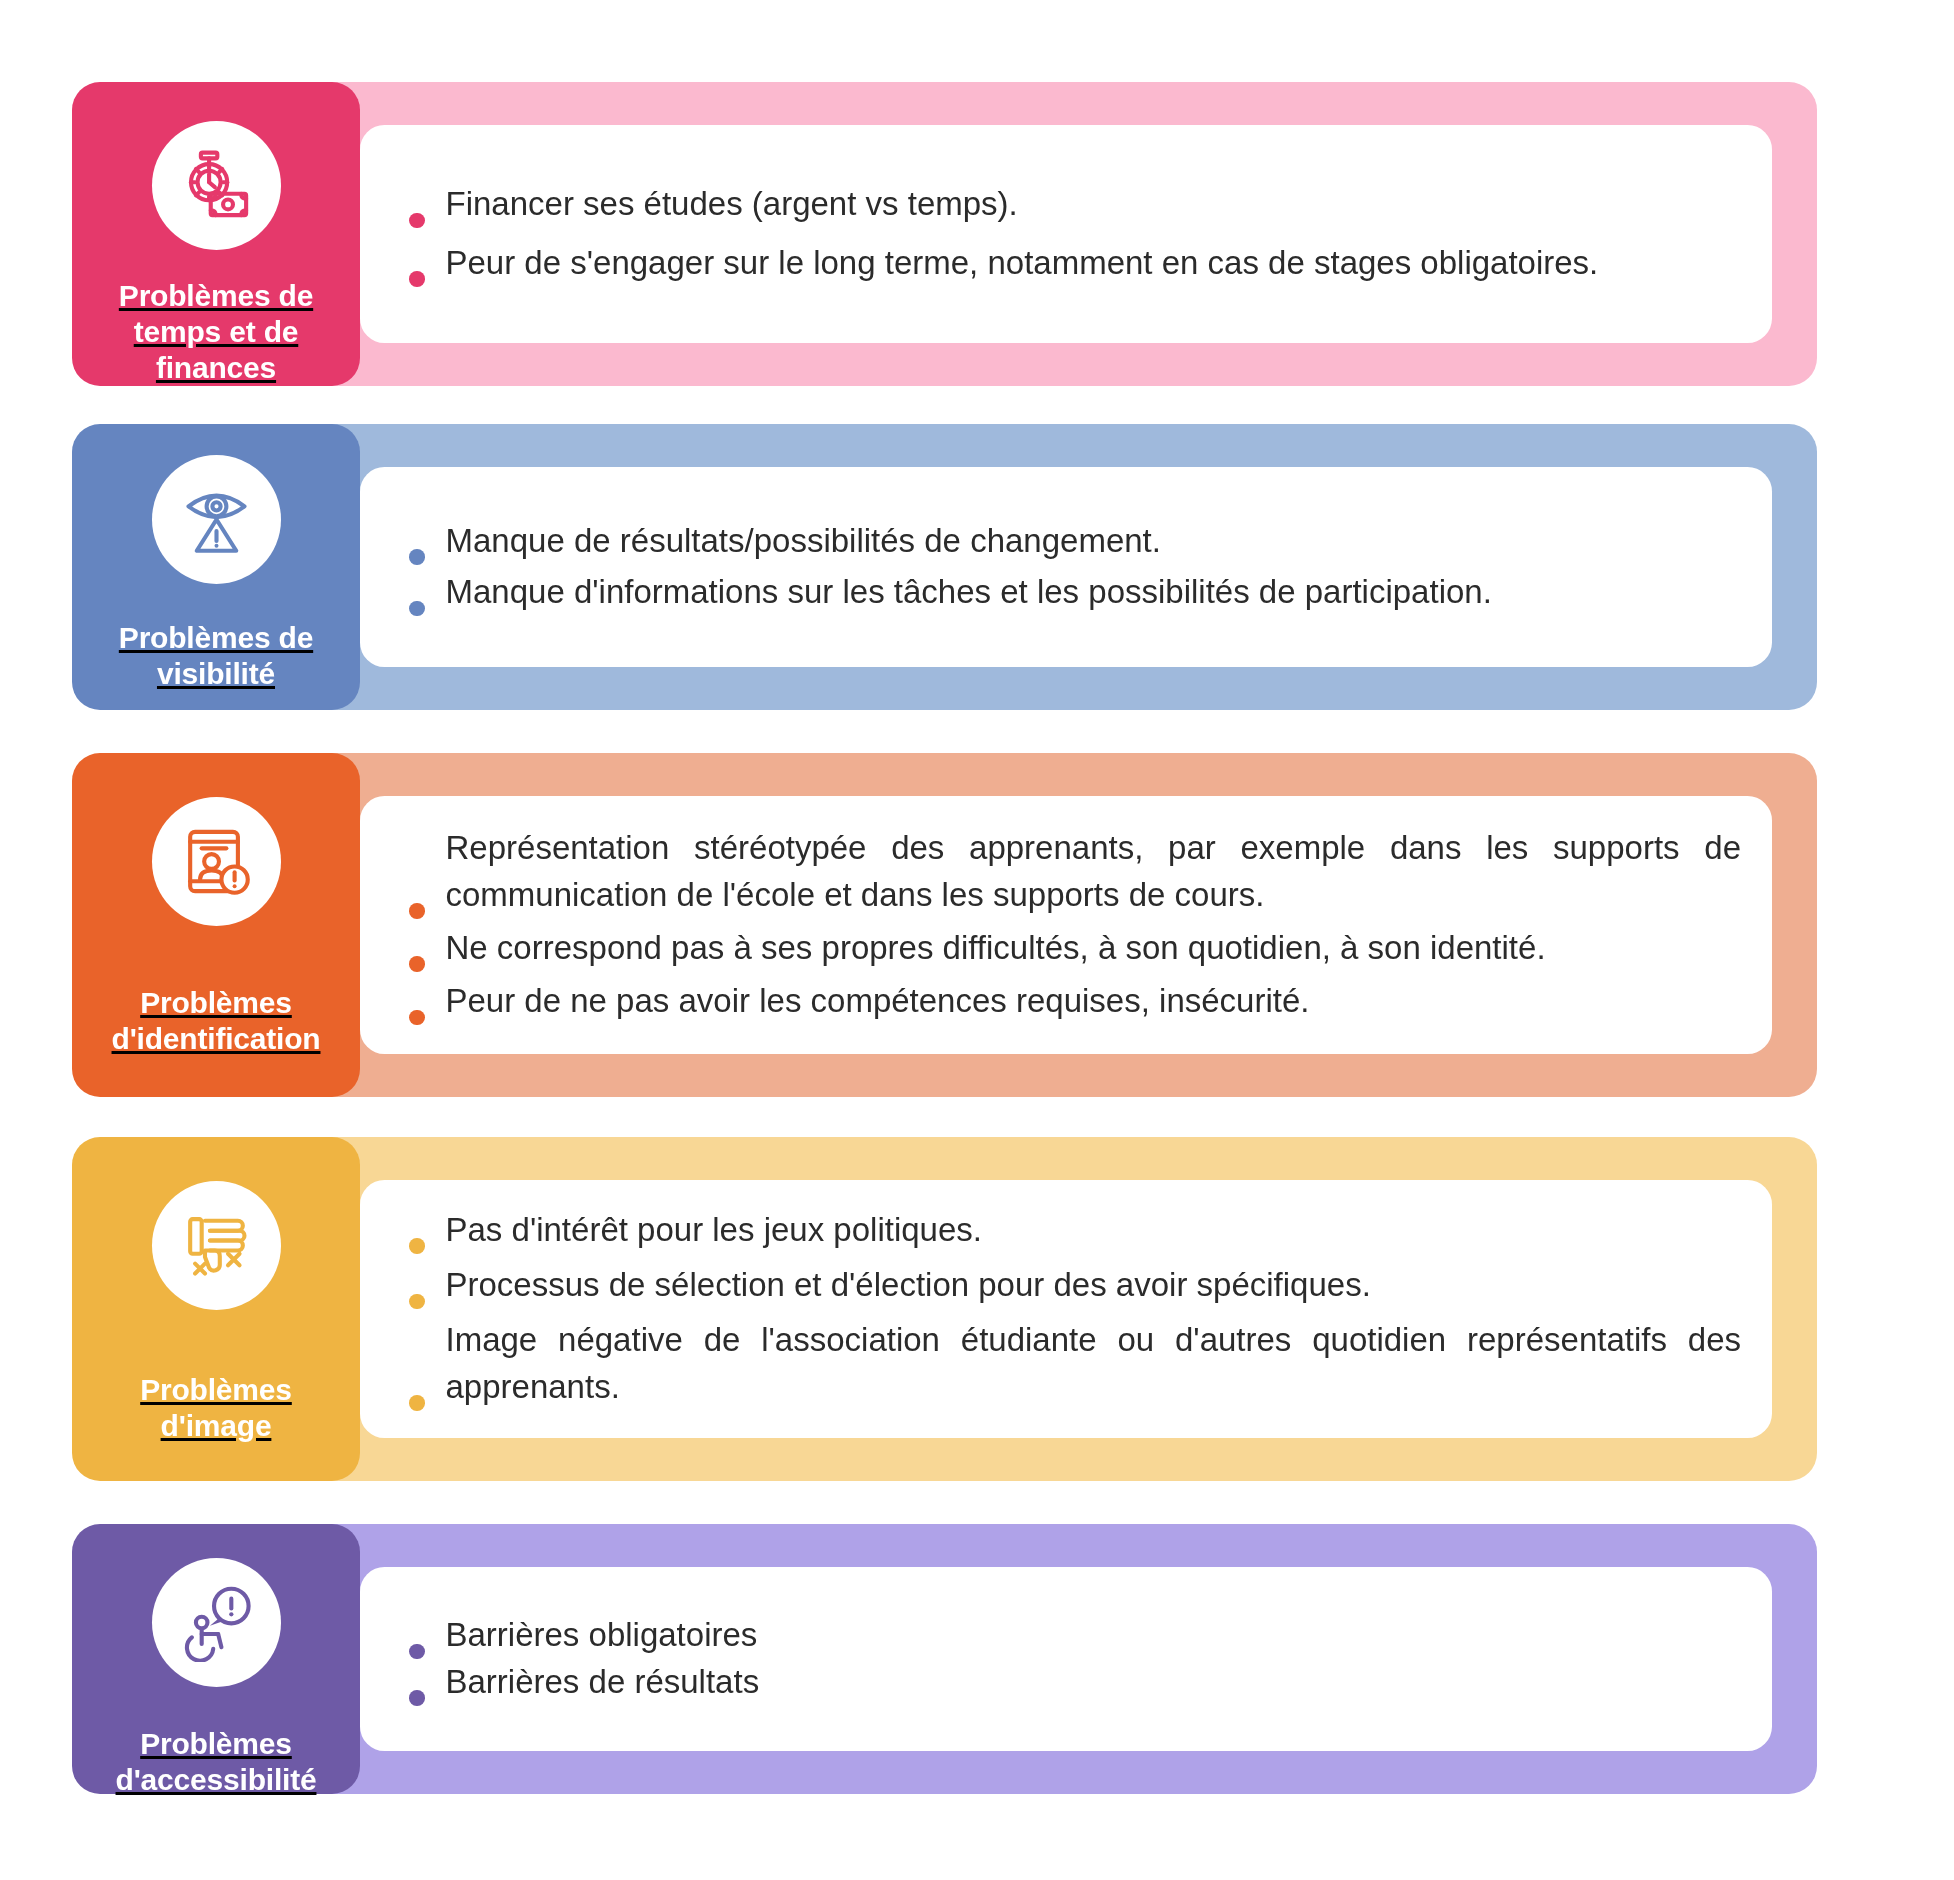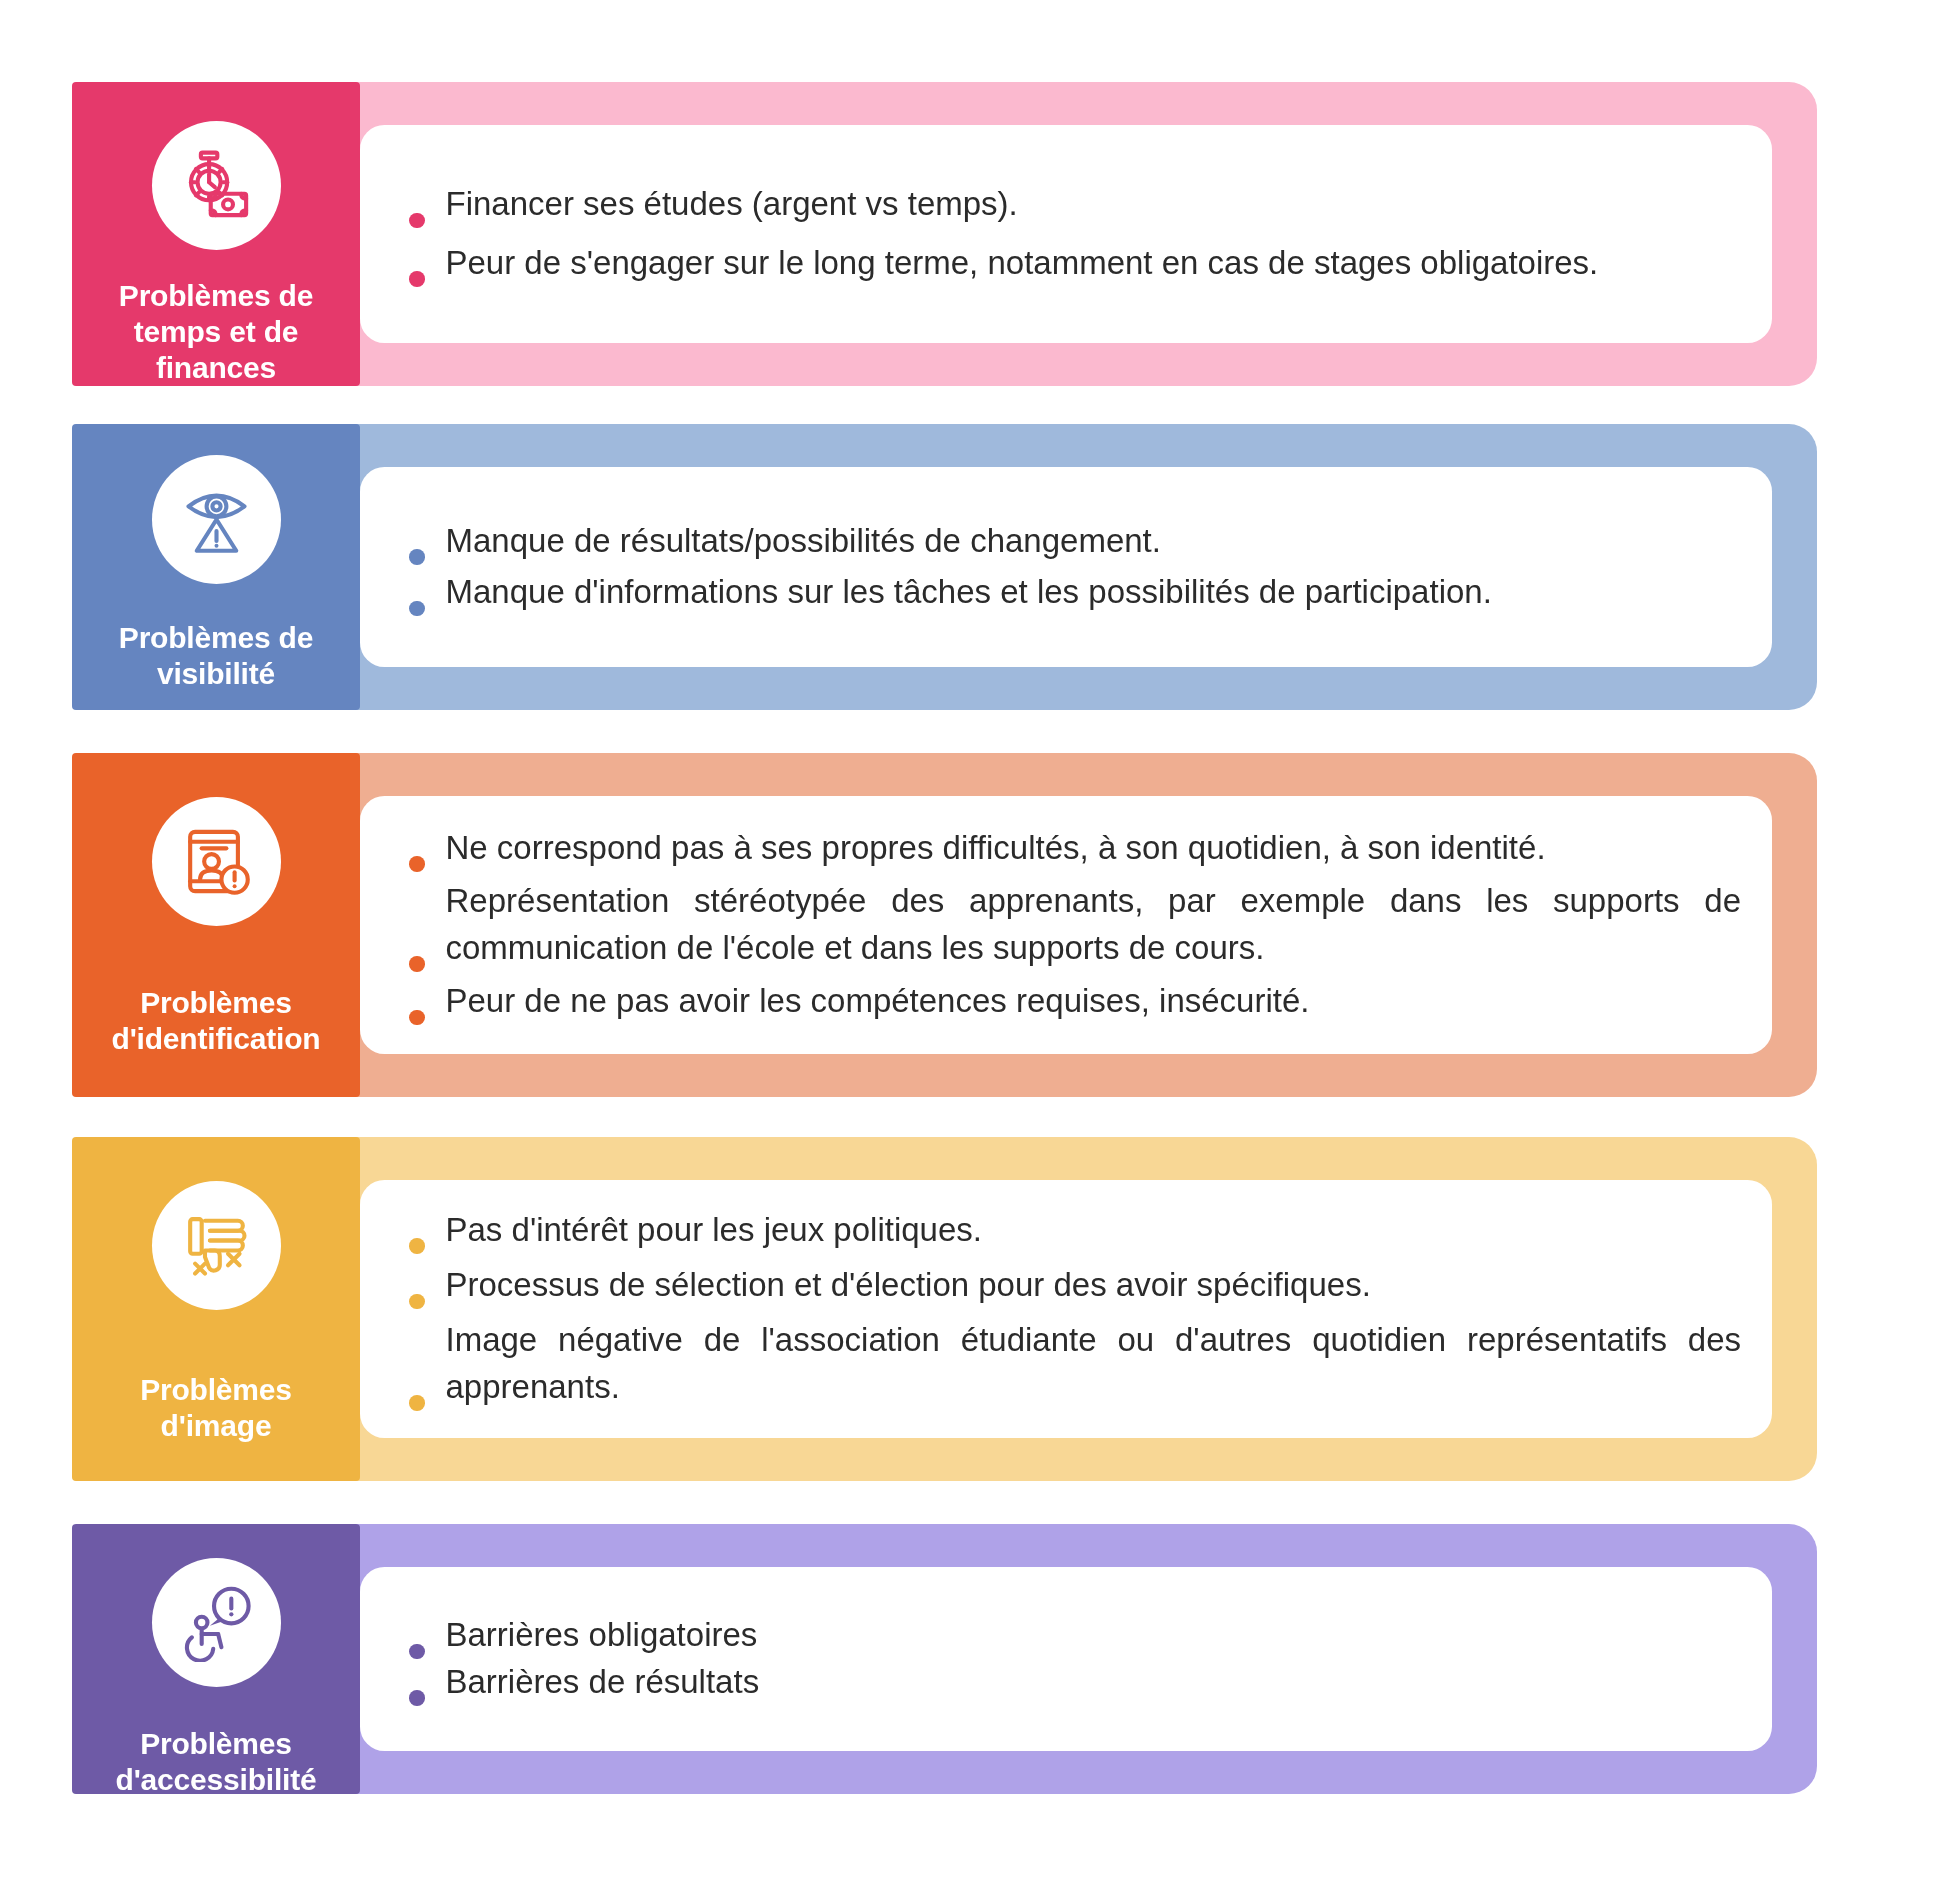--- a/index.html
+++ b/index.html
@@ -53,26 +53,27 @@
     z-index: 2;
   }
 
   
   .badge {
     position: absolute;
     left: 72px;
     top: 0;
     bottom: 0;
     width: 288px;
-    border-radius: 4px;
+    border-radius: 28px;
     z-index: 3;
     display: flex;
     flex-direction: column;
     align-items: center;
     box-sizing: border-box;
+    text-decoration: underline;
   }
 
   .badge-circle {
     width: 129px;
     height: 129px;
     border-radius: 50%;
     background: #ffffff;
     display: flex;
     align-items: center;
     justify-content: center;
@@ -252,25 +253,25 @@
             <circle cx="70" cy="78" r="2.4" fill="#E9632A" stroke="none"></circle>
           </g>
         </svg>
       </div>
       <div class="badge-title">Problèmes
 d'identification</div>
     </div>
     <div class="bullets">
       <div class="bullet-row">
         <span class="bullet-dot" style="background:#E9632A"></span>
+        <span class="bullet-text justify">Représentation stéréotypée des apprenants, par exemple dans les supports de communication de l'école et dans les supports de cours.</span>
+      </div>
+      <div class="bullet-row">
+        <span class="bullet-dot" style="background:#E9632A"></span>
         <span class="bullet-text">Ne correspond pas à ses propres difficultés, à son quotidien, à son identité.</span>
-      </div>
-      <div class="bullet-row">
-        <span class="bullet-dot" style="background:#E9632A"></span>
-        <span class="bullet-text justify">Représentation stéréotypée des apprenants, par exemple dans les supports de communication de l'école et dans les supports de cours.</span>
       </div>
       <div class="bullet-row">
         <span class="bullet-dot" style="background:#E9632A"></span>
         <span class="bullet-text">Peur de ne pas avoir les compétences requises, insécurité.</span>
       </div>
     </div>
   </div>
 
   <div class="card" id="card-3">
     <div class="shell" style="background: rgb(248, 215, 149);"></div>

